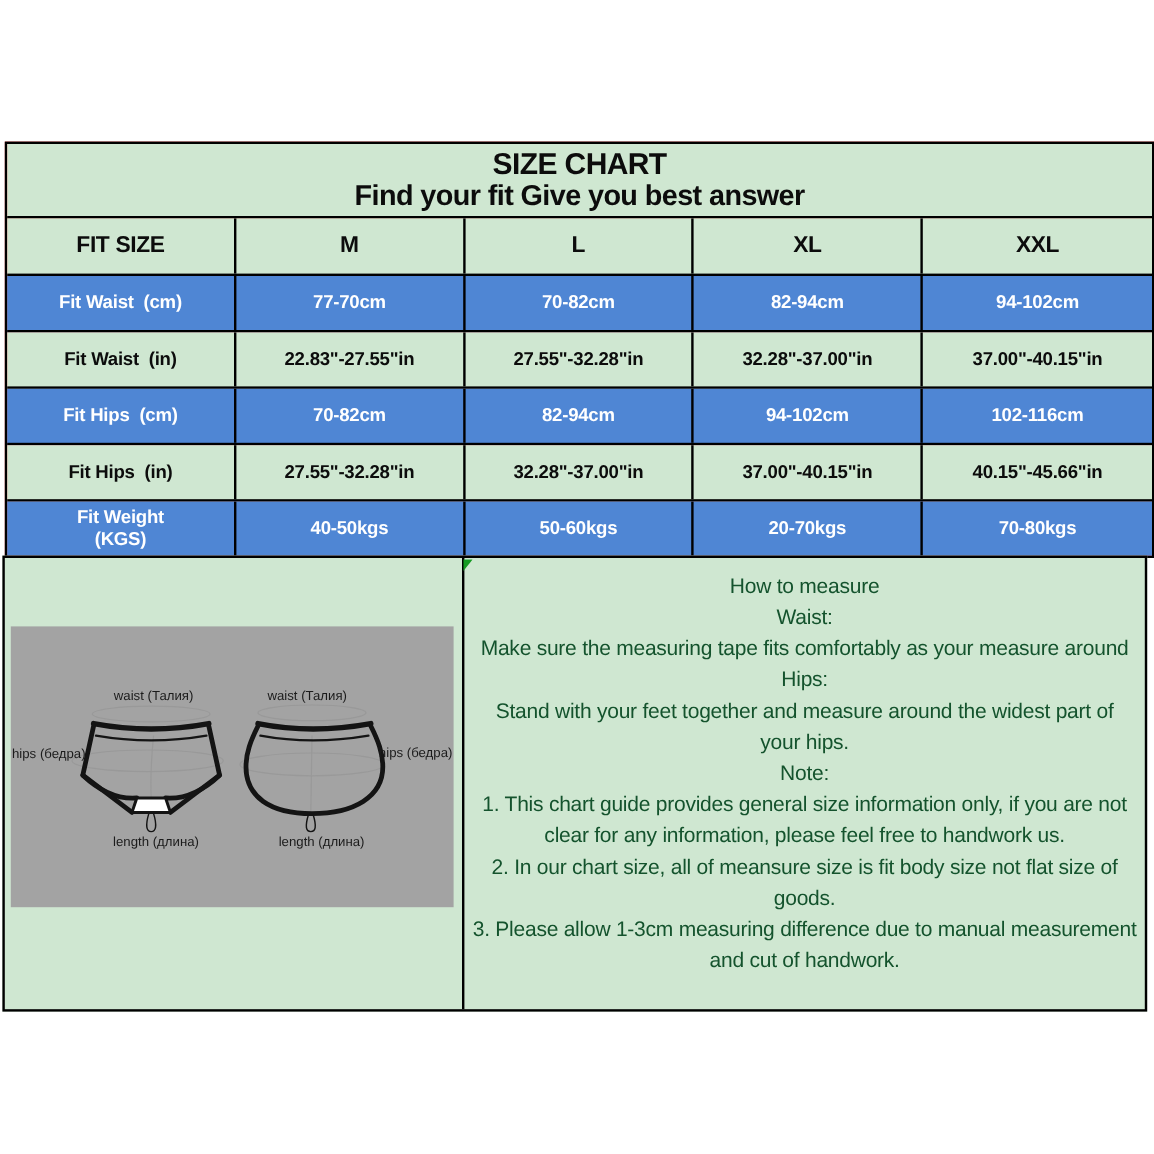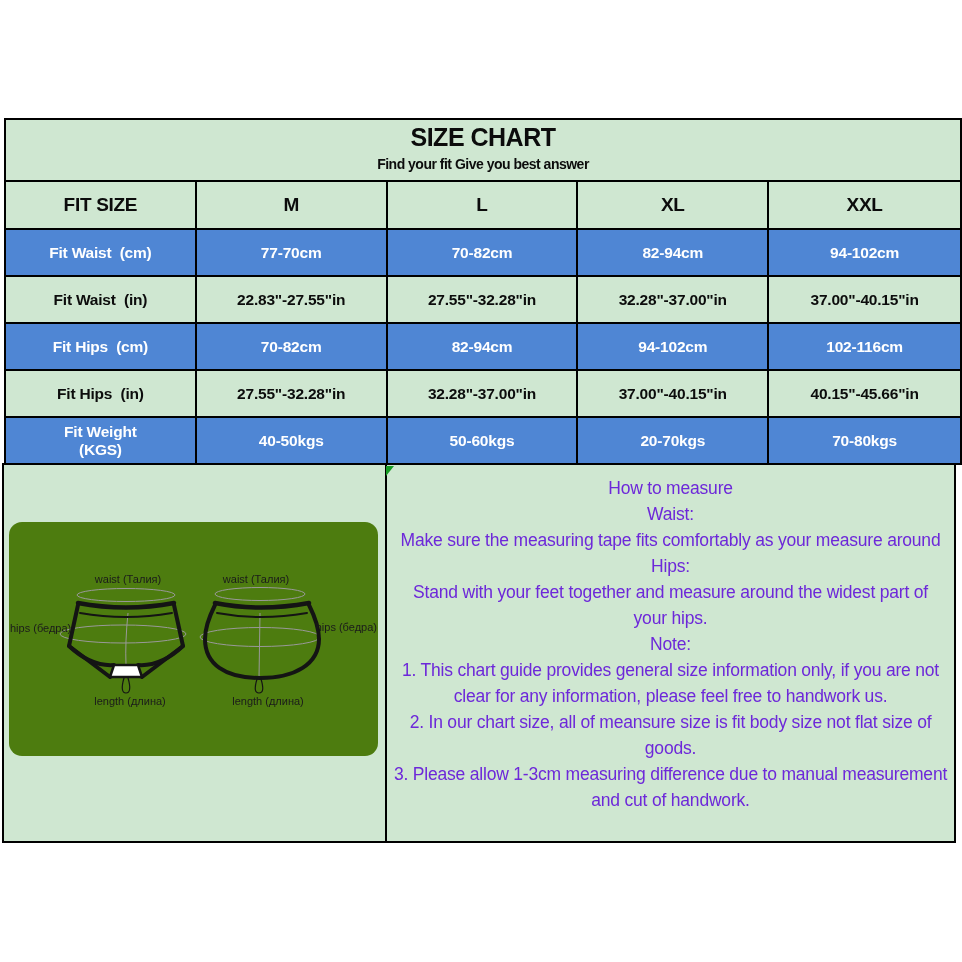--- a/index.html
+++ b/index.html
@@ -13,21 +13,21 @@
   
   .chart{
     position:absolute;left:4px;top:118px;width:954px;
     border:2px solid #000;background:#ef4444;box-sizing:content-box;
   }
   .title-block{
     height:60px;border-bottom:2px solid #000;background:#cfe7d1;
     display:flex;flex-direction:column;align-items:center;justify-content:center;
   }
   .title-l1{font-size:25px;font-weight:bold;color:#0c0c0c;letter-spacing:-0.5px;line-height:28px;}
-  .title-l2{font-size:14px;font-weight:bold;color:#0c0c0c;letter-spacing:-0.5px;line-height:26px;}
+  .title-l2{font-size:24px;font-weight:bold;color:#0c0c0c;letter-spacing:-0.5px;line-height:26px;}
   .trow{
     display:grid;grid-template-columns:repeat(5,1fr);
     border-bottom:2px solid #000;
   }
   .trow:last-child{border-bottom:none;}
   .trow .cell{
     display:flex;align-items:center;justify-content:center;text-align:center;
     border-right:2px solid #000;
     font-weight:bold;white-space:pre-wrap;line-height:18px;
   }
@@ -44,31 +44,31 @@
   
   .bottom{
     position:absolute;left:2px;top:463px;width:954px;height:380px;
     border:2px solid #000;box-sizing:border-box;background:#cfe7d1;
     display:flex;
   }
   .panel-left{
     width:381px;border-right:2px solid #000;position:relative;flex:none;
   }
   .draw-box{
-    position:absolute;left:5px;top:57px;width:369px;height:234px;background:#4d7c0f;border-radius:13px;
+    position:absolute;left:5px;top:57px;width:369px;height:234px;background:#a3a3a3;
   }
   .tick{
     position:absolute;left:382px;top:1px;width:8px;height:10px;
     background:#169b23;clip-path:polygon(0 0,100% 0,0 100%);
   }
   .panel-right{
     flex:1;padding-top:10px;overflow:hidden;
   }
   .mline{
-    text-align:center;font-size:17.5px;line-height:26px;color:#6d28d9;
+    text-align:center;font-size:17.5px;line-height:26px;color:#14532d;
     white-space:nowrap;letter-spacing:-0.2px;
   }
   svg text{font-family:"Liberation Sans",sans-serif;font-size:11px;fill:#1b1b1b;}
 </style>
 </head>
 <body>
 
 <div class="sheet">
 
   <div class="chart">

